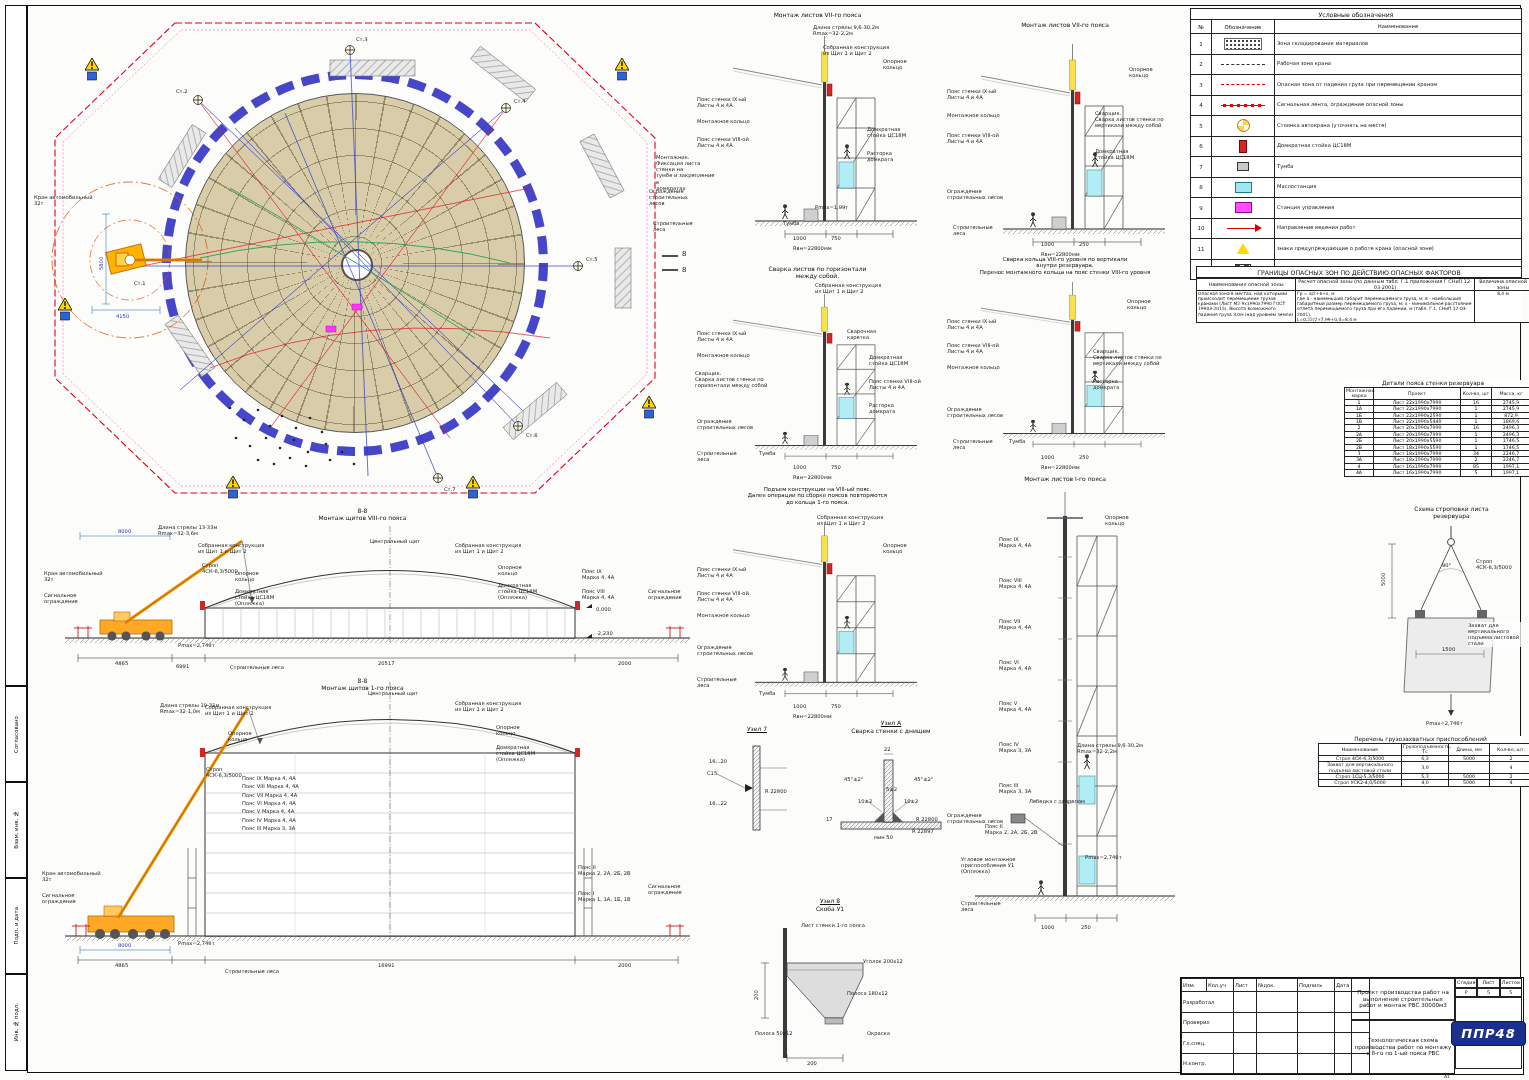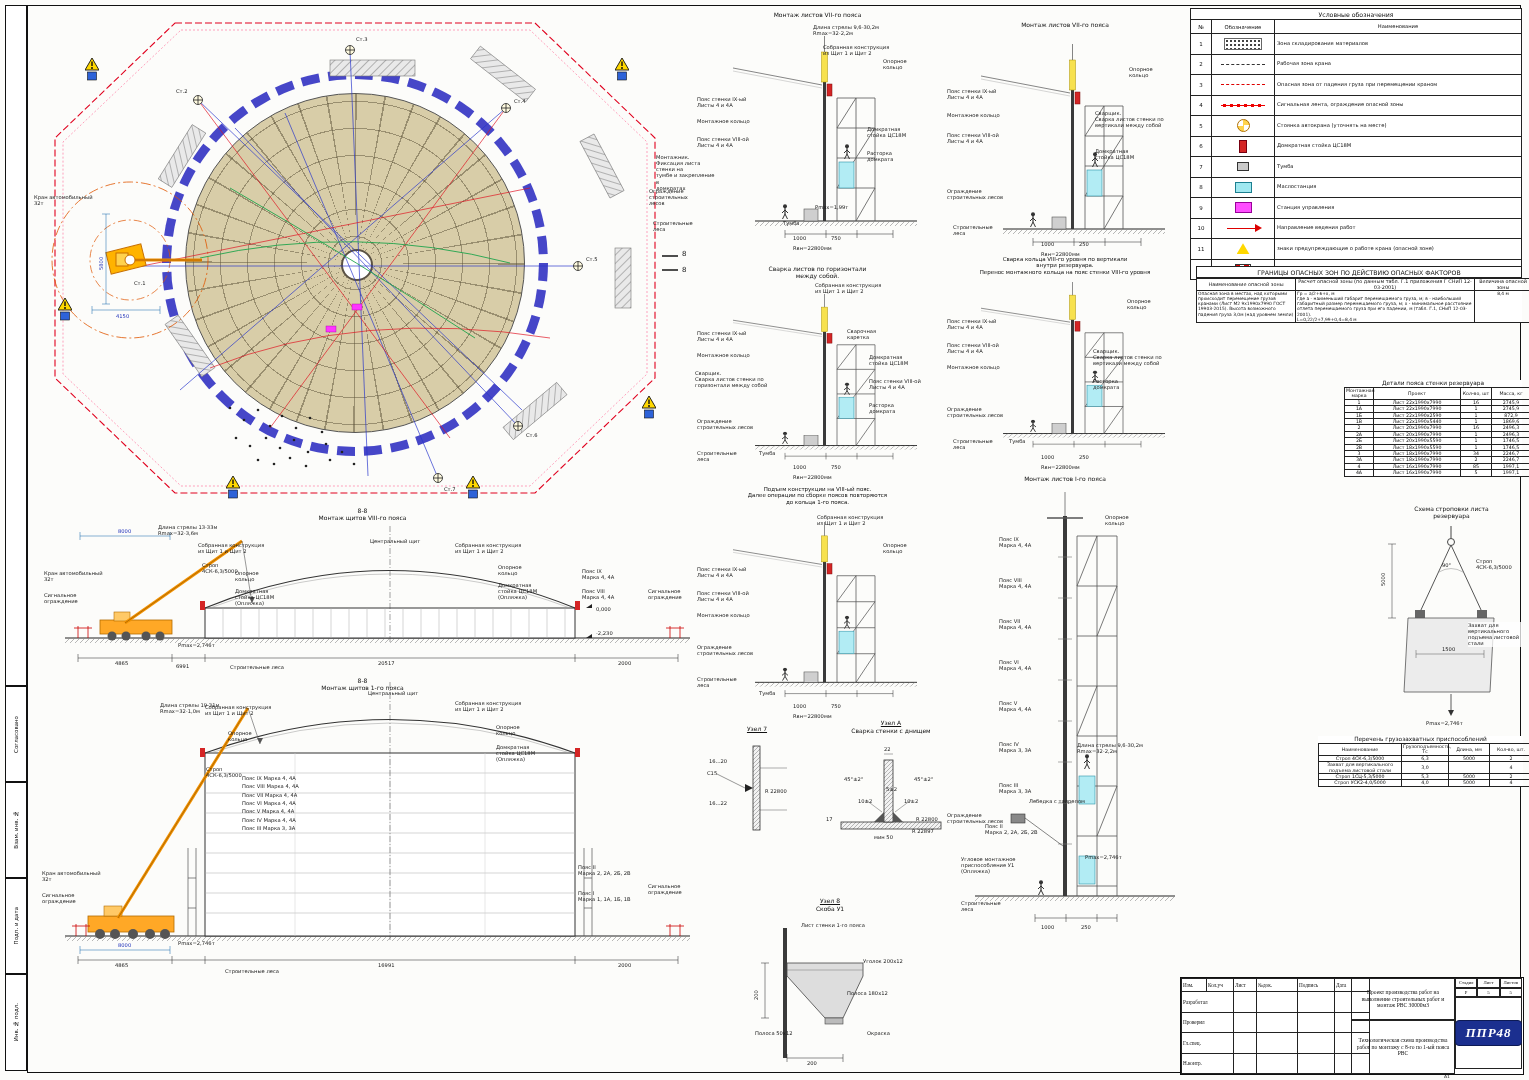--- a/index.html
+++ b/index.html
@@ -44,21 +44,21 @@
   
   .tbl{position:absolute;background:#fff;z-index:7;}
   .tbl table{border-collapse:collapse;width:100%;table-layout:fixed;}
   .tbl th,.tbl td{border:1px solid #222;padding:0 1px;font-weight:normal;line-height:1.15;}
   #danger th{font-size:4.9px;text-align:center;}
   #danger td{font-size:4.4px;text-align:left;vertical-align:top;white-space:pre-line;}
   .dtable .cap{text-align:center;font-size:5.8px;margin-bottom:1px;}
   .dtable th,.dtable td{font-size:4.7px;text-align:center;}
   #sbox{position:absolute;left:1380px;top:506px;width:143px;height:242px;z-index:7;}
   
-  #tblock{position:absolute;left:1180px;top:977px;width:342px;height:96px;border:1.6px solid #111;background:#fff;z-index:8;font-family:Liberation Serif, serif;}
+  #tblock{position:absolute;left:1180px;top:977px;width:342px;height:96px;border:1.6px solid #111;background:#fff;z-index:8;}
   .gt{border-collapse:collapse;table-layout:fixed;position:absolute;}
   .gt td{border:1px solid #222;font-size:5.2px;padding:0 1px;}
   .cellblock{position:absolute;border:1px solid #222;display:flex;align-items:center;justify-content:center;text-align:center;font-size:5.6px;line-height:1.25;padding:2px;box-sizing:border-box;}
   .tb-r{position:absolute;left:274px;top:0;width:67px;height:96px;}
   .tb-rh,.tb-rv{display:flex;}
   .tb-rh span,.tb-rv span{flex:1;border:1px solid #222;text-align:center;font-size:4.8px;line-height:1.6;}
   .tb-logo{height:70px;display:flex;align-items:center;justify-content:center;border:1px solid #222;}
   .tb-logo span{background:#1b2f8f;color:#fff;font-weight:bold;font-style:italic;font-size:13px;padding:4px 9px;border-radius:4px;border:1.5px solid #0d1a55;letter-spacing:1px;}
   .stamp{position:absolute;left:5px;width:22px;border:1px solid #111;display:flex;align-items:center;justify-content:center;background:#fff;box-sizing:border-box;}
   .stamp span{writing-mode:vertical-rl;transform:rotate(180deg);font-size:5.5px;}

